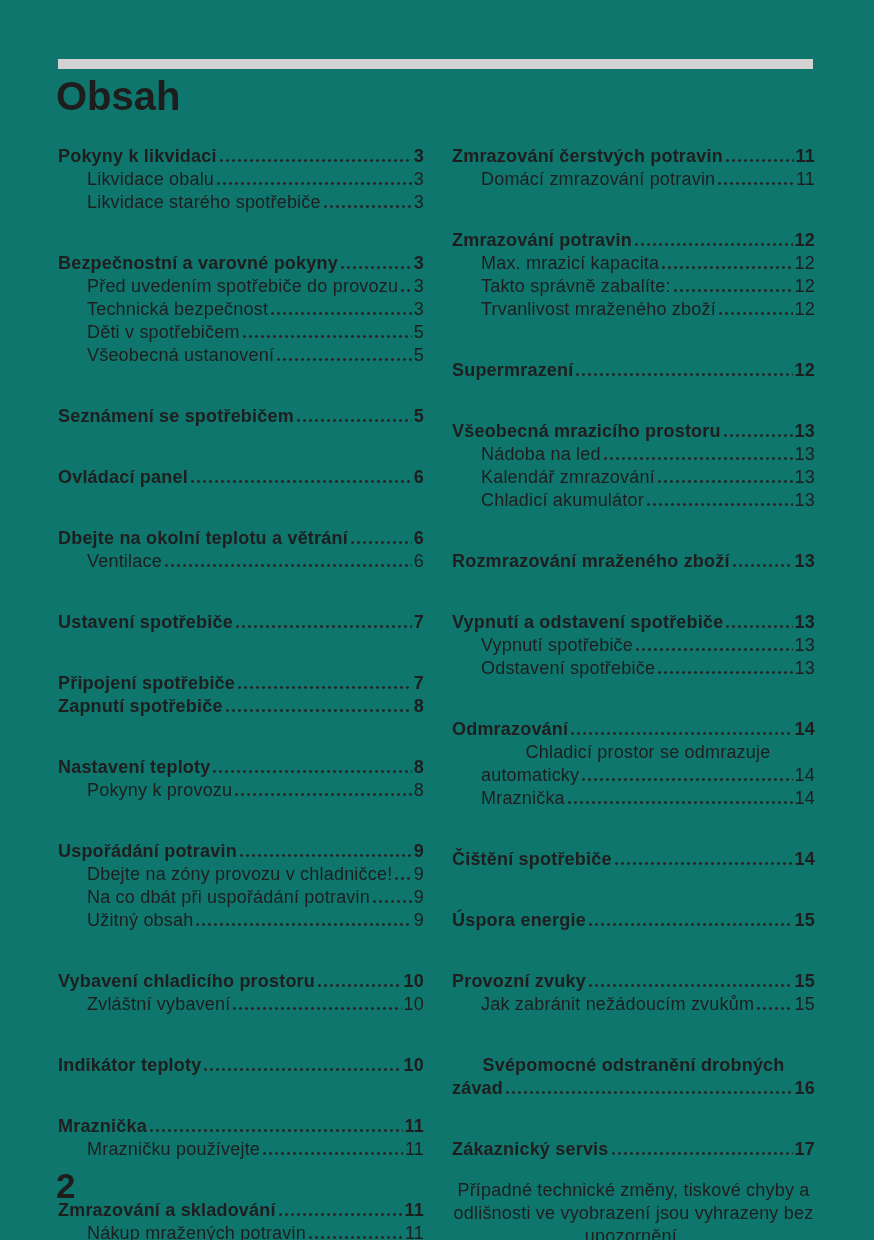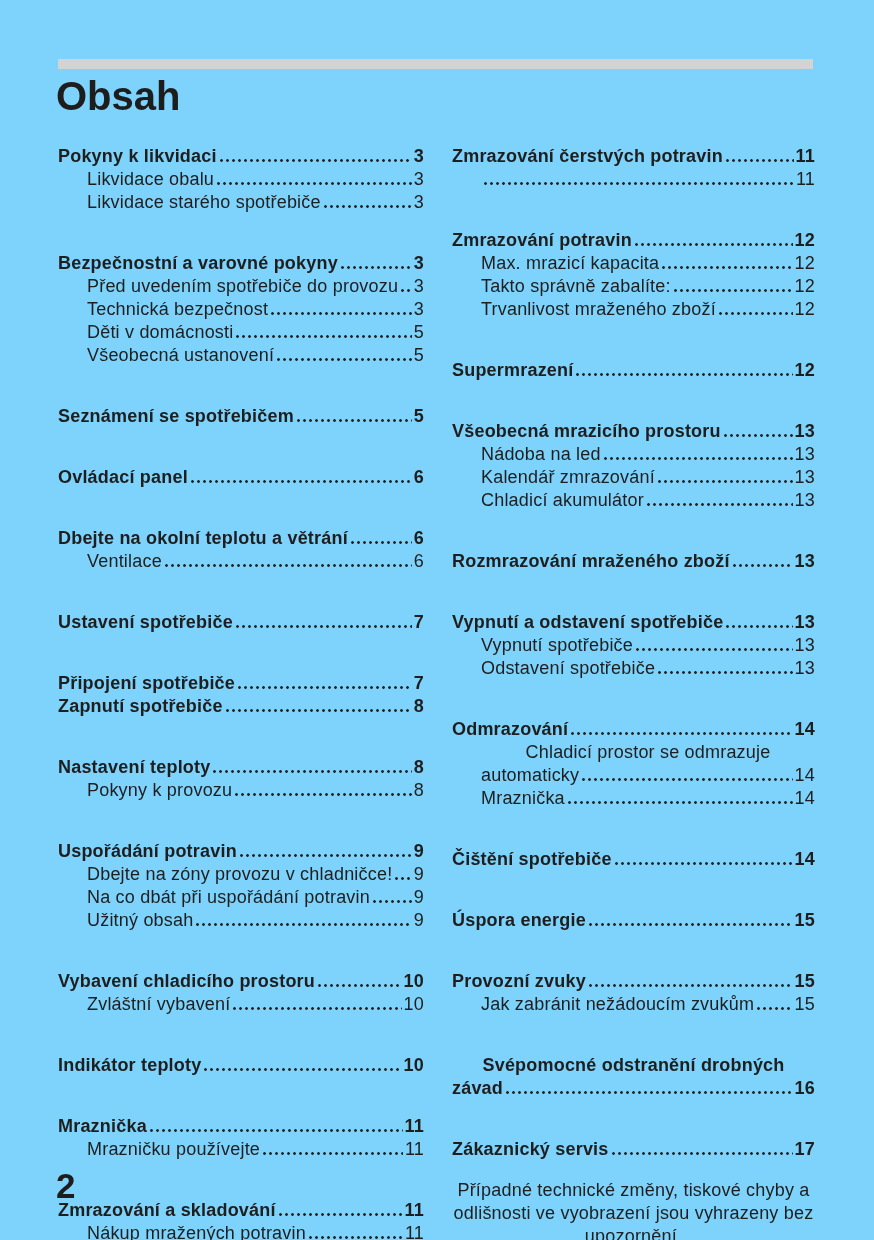--- a/index.html
+++ b/index.html
@@ -2,21 +2,21 @@
 <html><head>
 <meta charset="utf-8">
 <style>
   * { margin: 0; padding: 0; box-sizing: border-box; }
   html, body { background: #ffffff; }
   body {
     width: 874px; height: 1240px; position: relative;
     font-family: "Liberation Sans", "DejaVu Sans", sans-serif;
     color: #1e1e1e;
   }
-  .page { position: absolute; inset: 0; background: #7dd3fc; overflow: hidden; }
+  .page { position: absolute; inset: 0; background: #0f766e; overflow: hidden; }
   .top-bar {
     position: absolute; left: 58px; top: 59px;
     width: 755px; height: 10px; background: #d3d3d3;
   }
   .title {
     position: absolute; left: 56px; top: 74px;
     font-size: 40px; font-weight: 700; color: #1d1d1d;
   }
   .columns {
     position: absolute; left: 58px; top: 145px; width: 757px;
@@ -93,21 +93,21 @@
         </div>
         <div class="entry sub">
           <div class="row">
             <span class="label">Technická bezpečnost</span>
             <span class="leader"></span>
             <span class="pagenum">3</span>
           </div>
         </div>
         <div class="entry sub">
           <div class="row">
-            <span class="label">Děti v domácnosti</span>
+            <span class="label">Děti v spotřebičem</span>
             <span class="leader"></span>
             <span class="pagenum">5</span>
           </div>
         </div>
         <div class="entry sub">
           <div class="row">
             <span class="label">Všeobecná ustanovení</span>
             <span class="leader"></span>
             <span class="pagenum">5</span>
           </div>
@@ -264,20 +264,21 @@
       <div id="col-right-entries">
           <div class="entry bold">
             <div class="row">
               <span class="label">Zmrazování čerstvých potravin</span>
               <span class="leader"></span>
               <span class="pagenum">11</span>
             </div>
           </div>
           <div class="entry sub">
             <div class="row">
+              <span class="label">Domácí zmrazování potravin</span>
               <span class="leader"></span>
               <span class="pagenum">11</span>
             </div>
           </div>
           <div class="entry bold gap">
             <div class="row">
               <span class="label">Zmrazování potravin</span>
               <span class="leader"></span>
               <span class="pagenum">12</span>
             </div>

